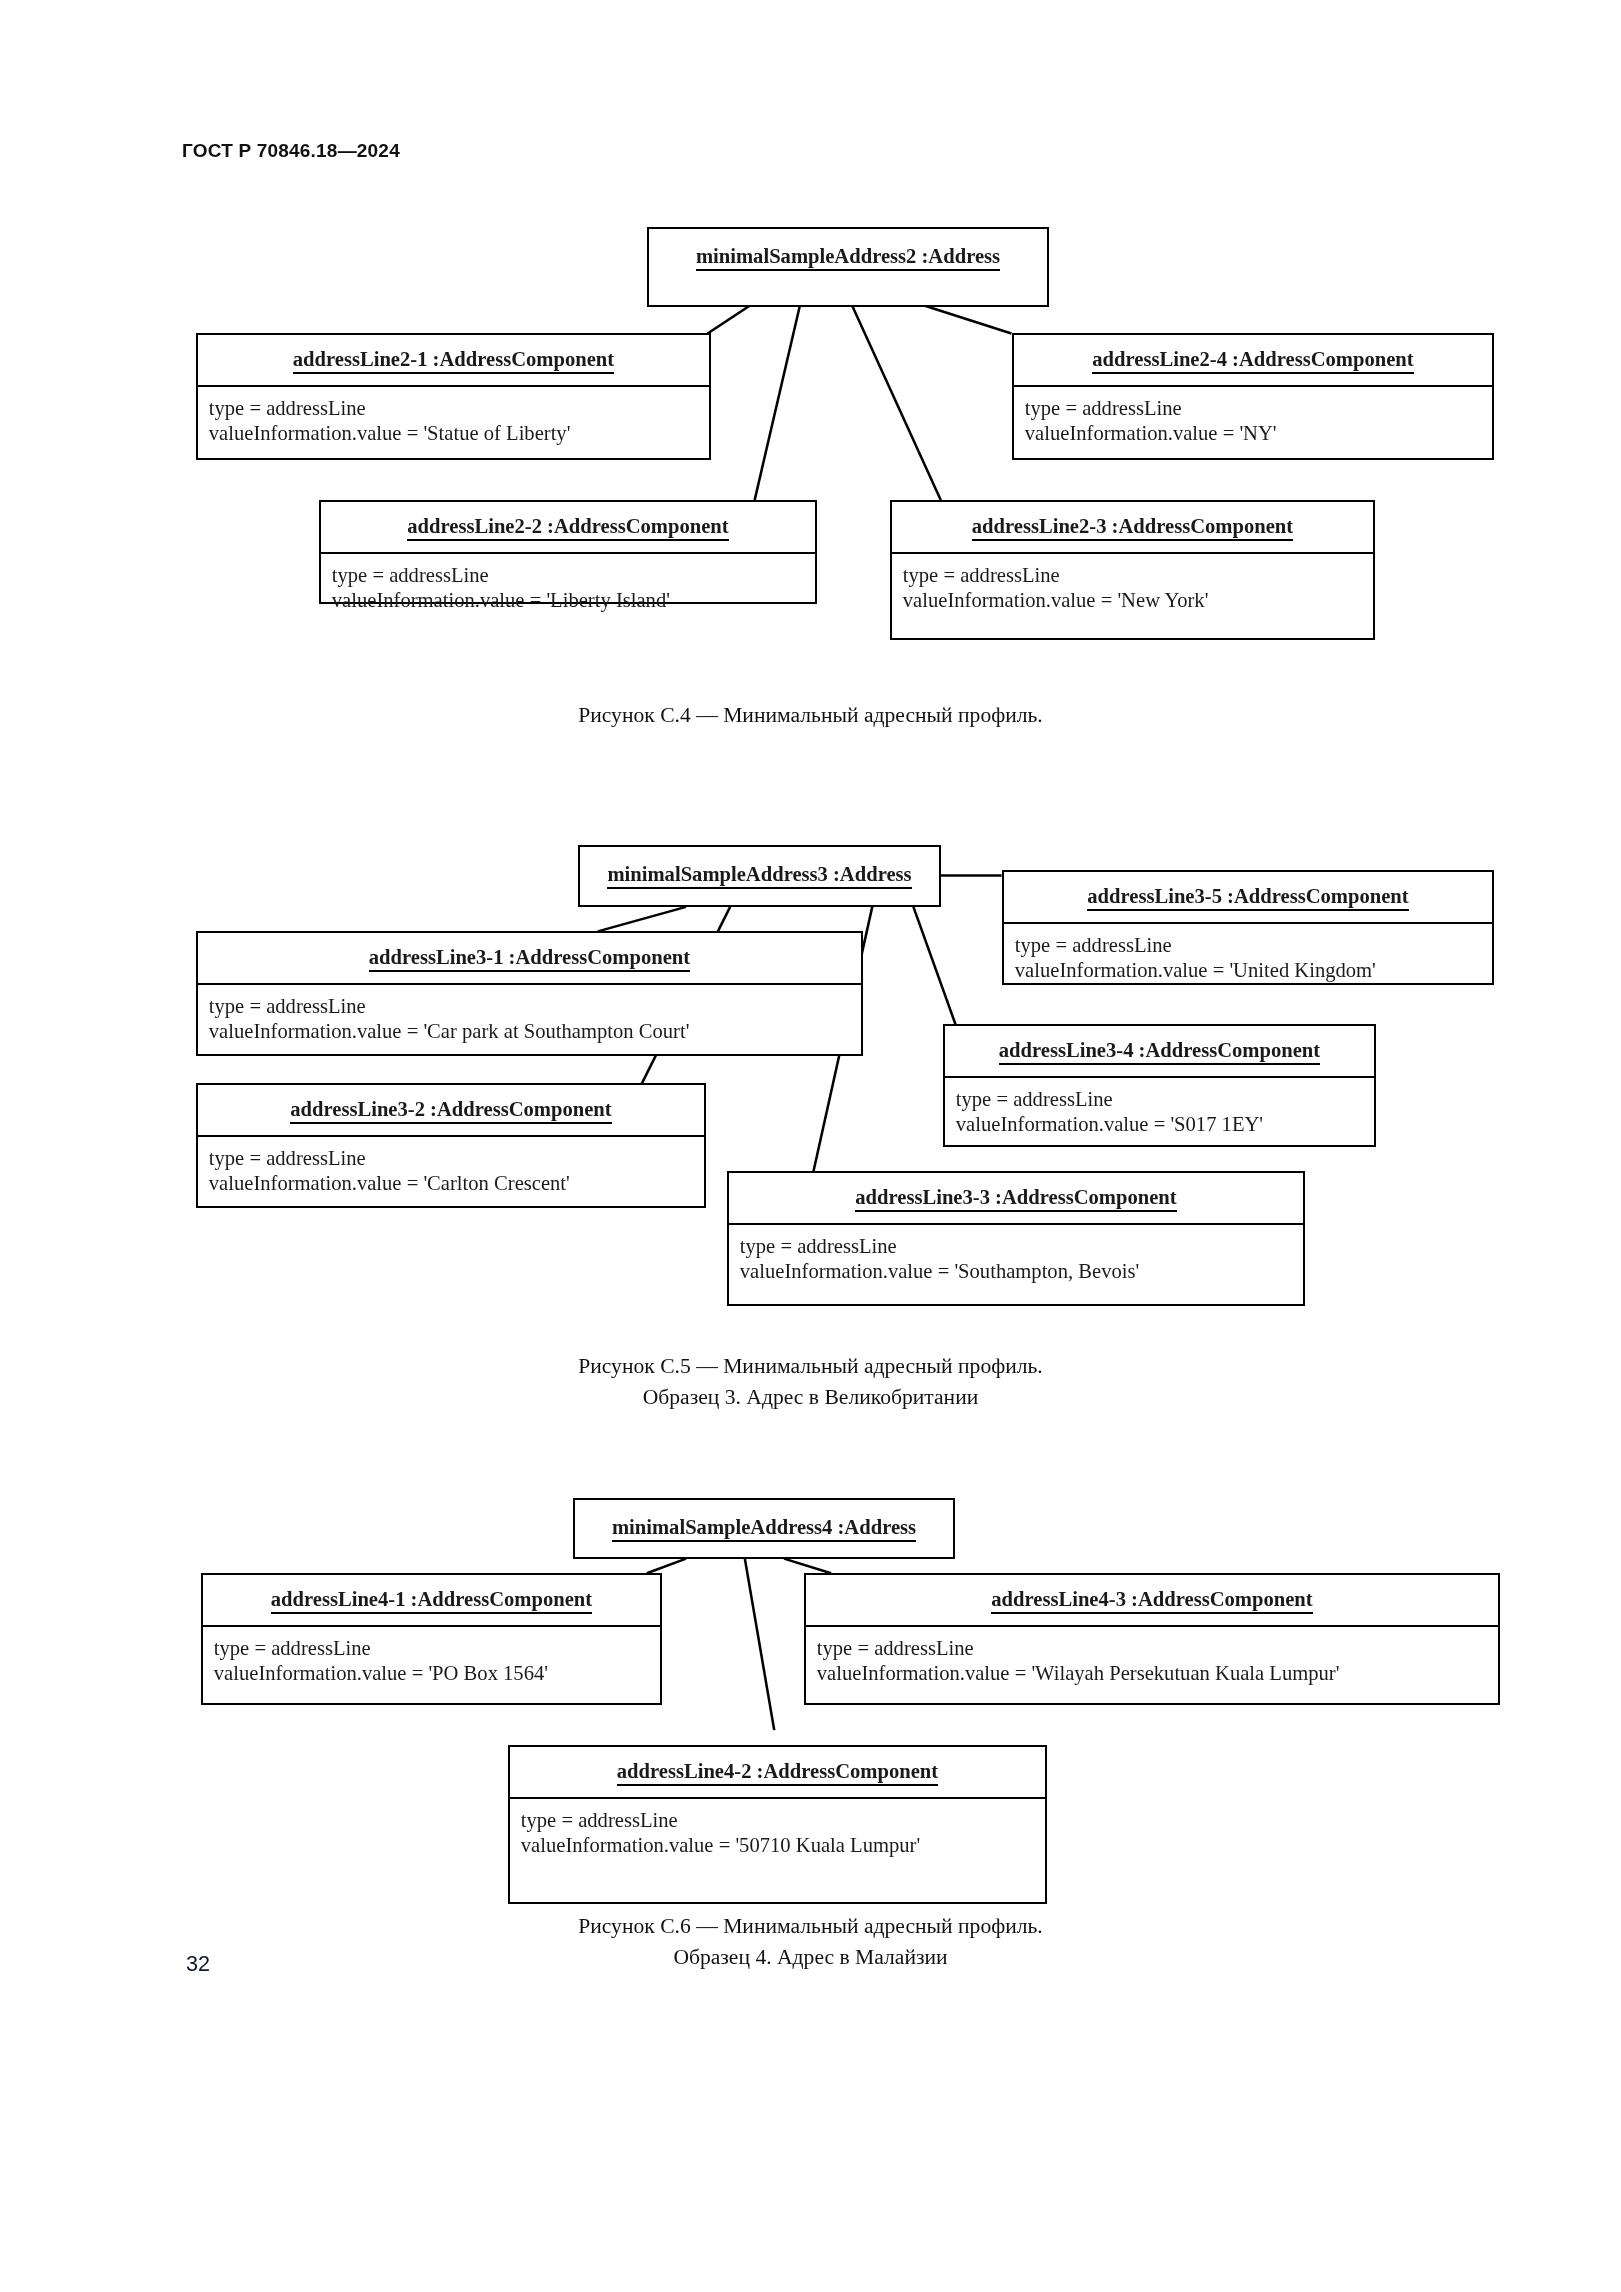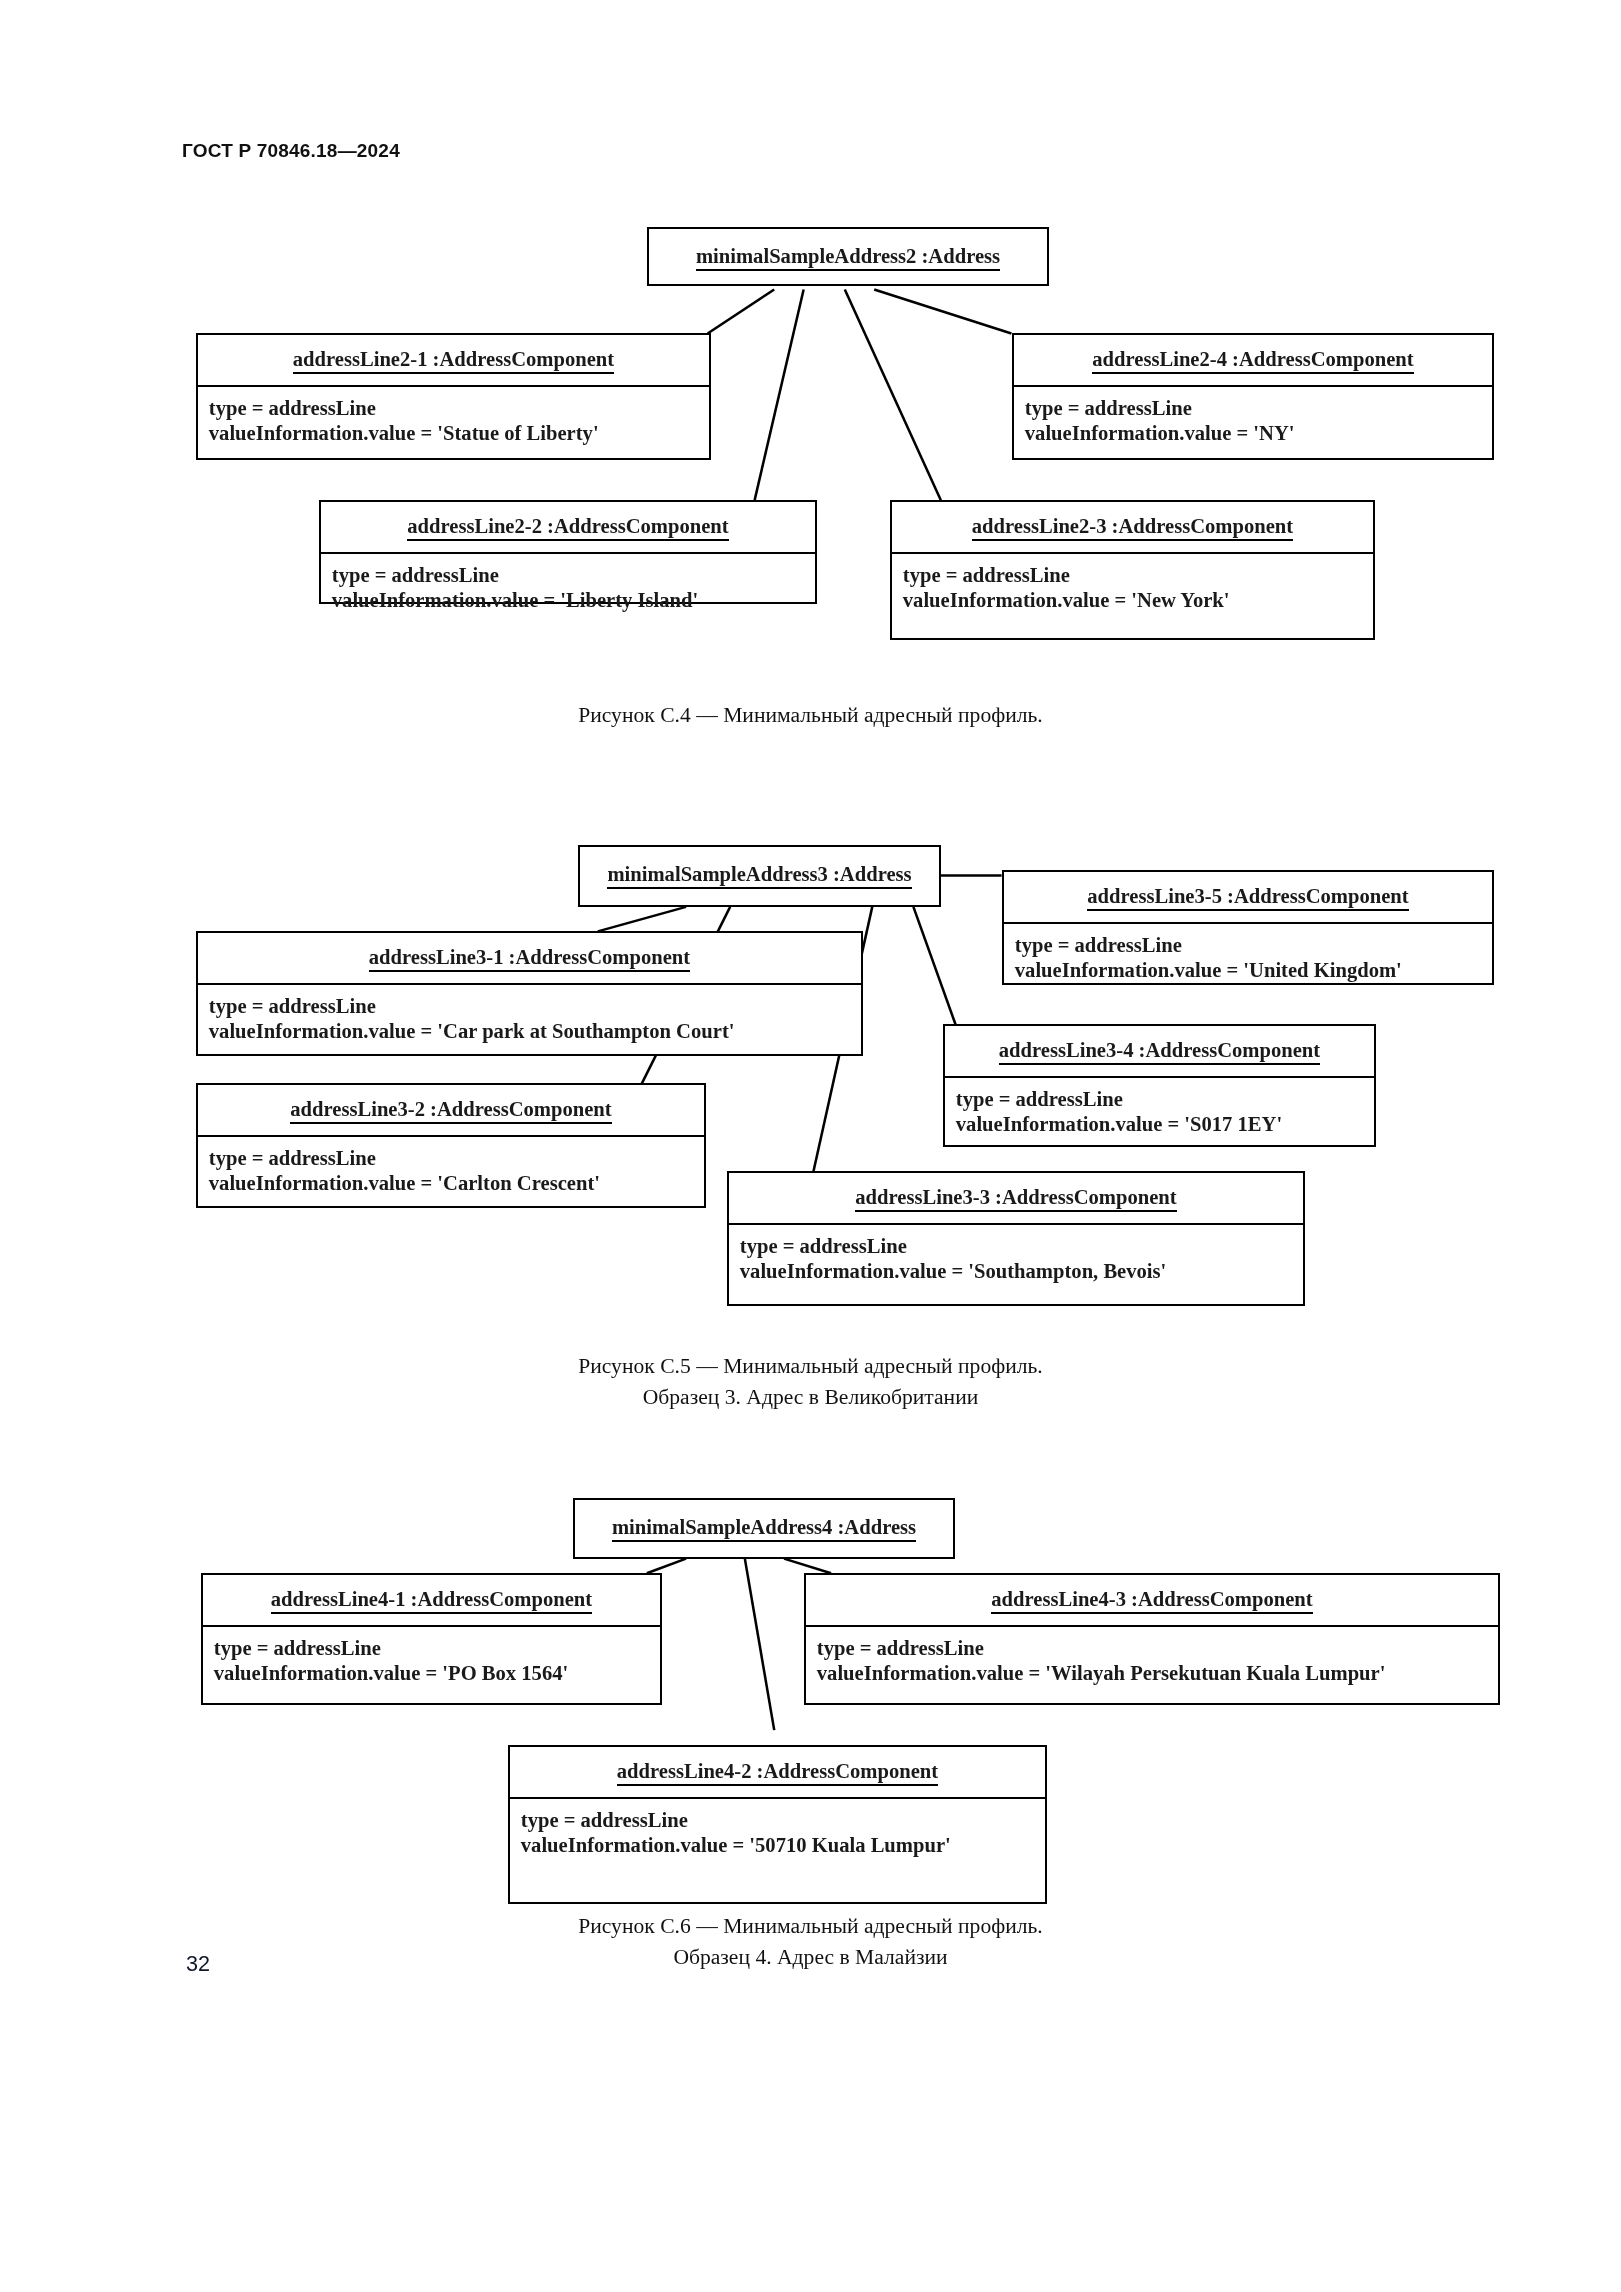--- a/index.html
+++ b/index.html
@@ -90,21 +90,21 @@
     white-space: nowrap;
   }
   .uml-head span {
     border-bottom: 2px solid #000000;
     padding-bottom: 2.9px;
     display: inline-block;
   }
   .uml-body {
     box-sizing: border-box;
     padding: 8.8px 9.8px 9.8px 10.8px;
-    font-weight: 700;
+    font-weight: 400;
     font-size: 20.6px;
     line-height: 25.5px;
     white-space: nowrap;
   }
   .uml-body .attr { display: block; }
 
   
   .uml-root .uml-head {
     border-bottom: none;
     padding: 16.7px 15.7px 15.7px 15.7px;
@@ -128,21 +128,21 @@
     <line x1="700" y1="925" x2="610" y2="950"></line>
     <line x1="745" y1="925" x2="620" y2="1175"></line>
     <line x1="890" y1="925" x2="830" y2="1195"></line>
     <line x1="932" y1="925" x2="975" y2="1045"></line>
 
     <line x1="700" y1="1590" x2="660" y2="1605"></line>
     <line x1="760" y1="1590" x2="790" y2="1765"></line>
     <line x1="800" y1="1590" x2="848" y2="1605"></line>
   </svg>
 
-  <div class="uml-box uml-root" style="left:647px; top:227px; width:402px; height:59px;">
+  <div class="uml-box uml-root" style="left:647px; top:227px; width:402px; height:80px;">
     <div class="uml-head">
       <span>minimalSampleAddress2 :Address</span>
     </div>
   </div>
 
   <div class="uml-box" style="left:196px; top:333px; width:515px; height:127px;">
     <div class="uml-head">
       <span>addressLine2-1 :AddressComponent</span>
     </div>
     <div class="uml-body">

